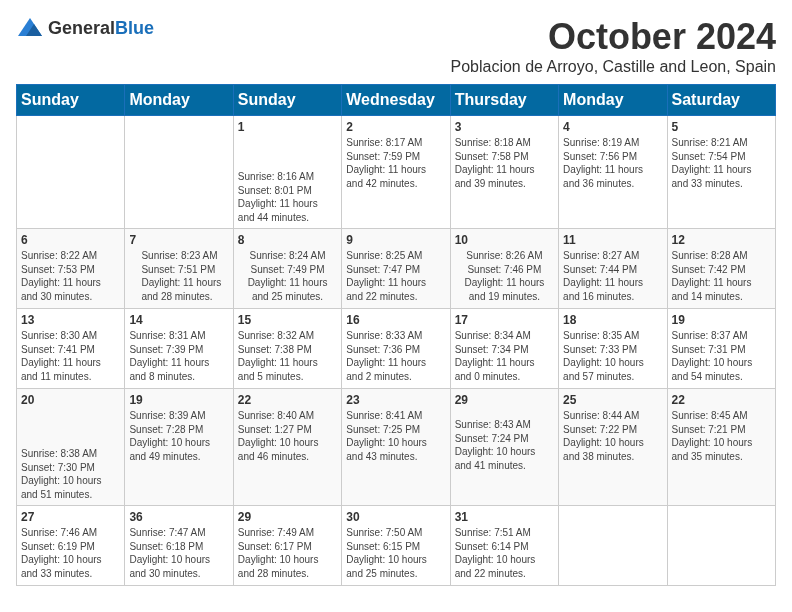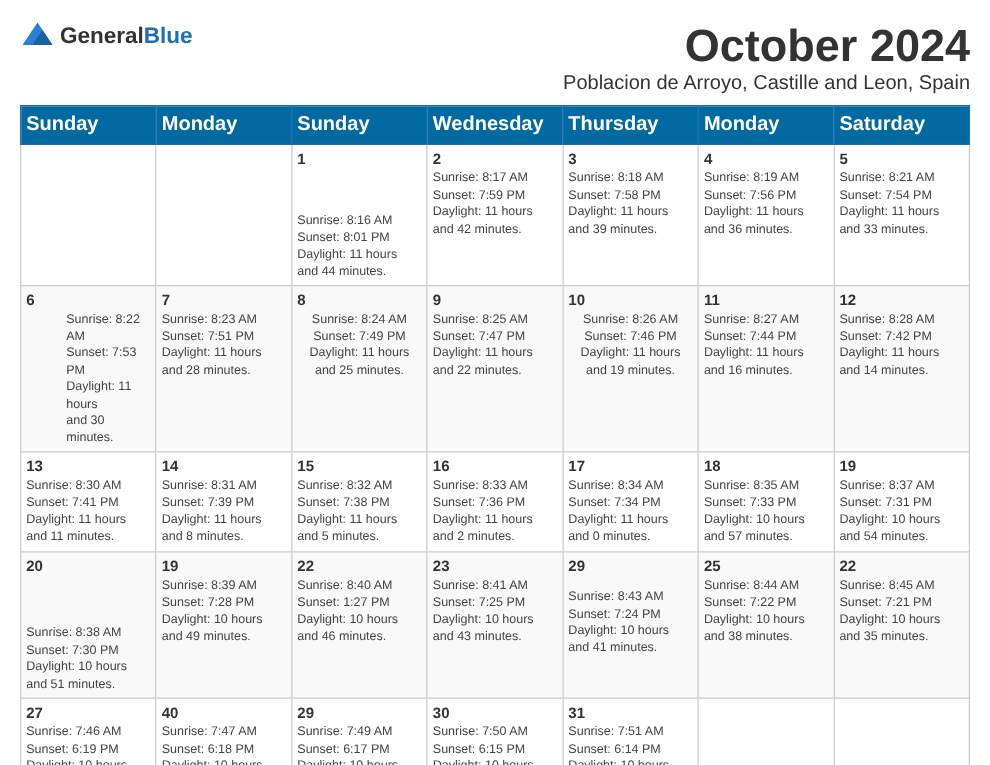--- a/index.html
+++ b/index.html
@@ -153,28 +153,28 @@
           <span class="day-number">5</span>
           <div class="day-info" style="white-space: pre-line;">Sunrise: 8:21 AM
 Sunset: 7:54 PM
 Daylight: 11 hours
 and 33 minutes.</div>
         </td>
       </tr>
       <tr>
         <td>
           <span class="day-number">6</span>
-          <div class="day-info" style="white-space: pre-line; margin-left: 32px;">Sunrise: 8:22 AM
+          <div class="day-info" style="white-space: pre-line;">Sunrise: 8:22 AM
 Sunset: 7:53 PM
 Daylight: 11 hours
 and 30 minutes.</div>
         </td>
         <td>
           <span class="day-number">7</span>
-          <div class="day-info" style="white-space: pre-line;">Sunrise: 8:23 AM
+          <div class="day-info" style="white-space: pre-line; margin-left: 12px;">Sunrise: 8:23 AM
 Sunset: 7:51 PM
 Daylight: 11 hours
 and 28 minutes.</div>
         </td>
         <td>
           <span class="day-number">8</span>
           <div class="day-info" style="white-space: pre-line; text-align: center;">Sunrise: 8:24 AM
 Sunset: 7:49 PM
 Daylight: 11 hours
 and 25 minutes.</div>
@@ -312,21 +312,21 @@
       </tr>
       <tr>
         <td>
           <span class="day-number">27</span>
           <div class="day-info" style="white-space: pre-line;">Sunrise: 7:46 AM
 Sunset: 6:19 PM
 Daylight: 10 hours
 and 33 minutes.</div>
         </td>
         <td>
-          <span class="day-number">40</span>
+          <span class="day-number">36</span>
           <div class="day-info" style="white-space: pre-line;">Sunrise: 7:47 AM
 Sunset: 6:18 PM
 Daylight: 10 hours
 and 30 minutes.</div>
         </td>
         <td>
           <span class="day-number">29</span>
           <div class="day-info" style="white-space: pre-line;">Sunrise: 7:49 AM
 Sunset: 6:17 PM
 Daylight: 10 hours

